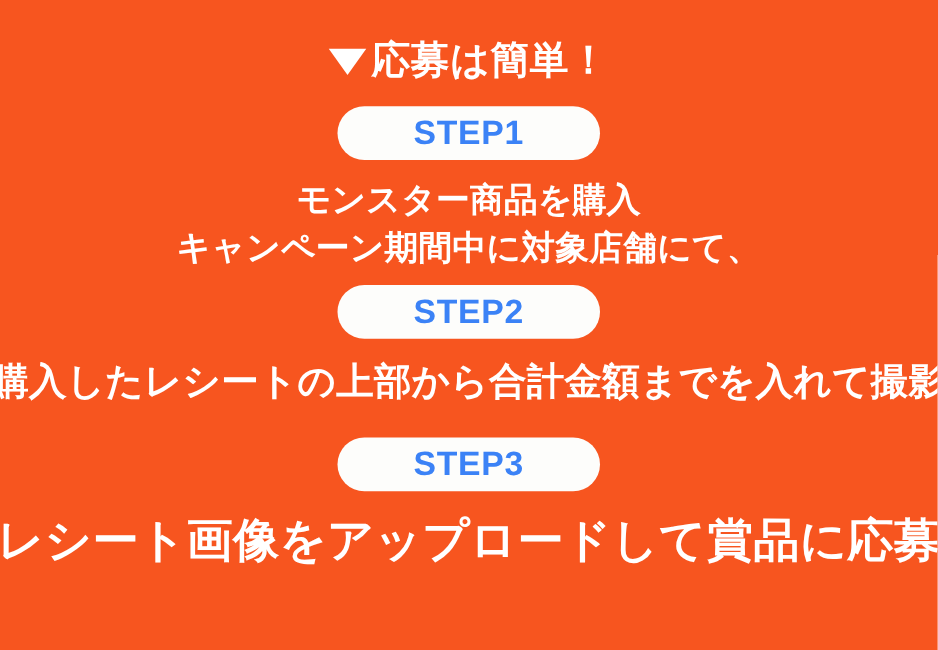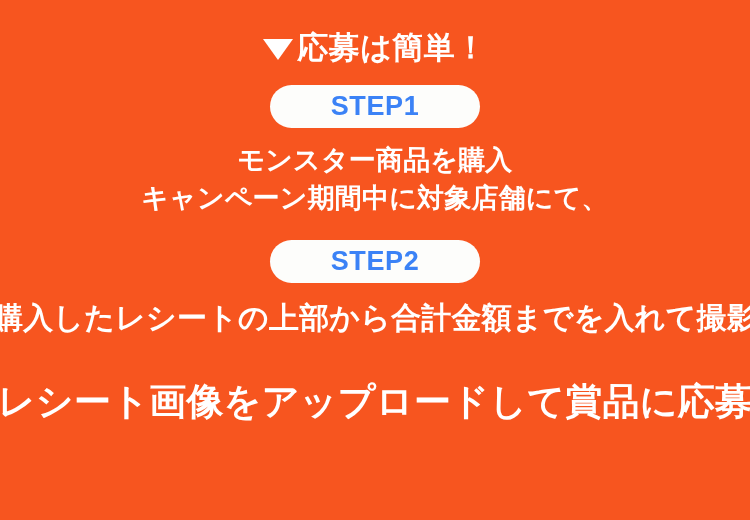--- a/index.html
+++ b/index.html
@@ -78,21 +78,21 @@
     font-weight: bold;
     text-align: center;
     line-height: 1.42;
     white-space: nowrap;
   }
 
   
   #step-1 { margin-top: 22px; }
   #step-1 .step-desc { margin-top: 13px; font-size: 27px; letter-spacing: 0.2px; }
 
-  #step-2 { margin-top: 22px; }
+  #step-2 { margin-top: 10px; }
   #step-2 .step-desc { margin-top: 14px; font-size: 30px; letter-spacing: 0.2px; }
 
   #step-3 { margin-top: 23px; }
   #step-3 .step-desc { margin-top: 14px; font-size: 37px; letter-spacing: 0.2px; }
 </style>
 </head>
 <body>
 
 <div id="poster">
 
@@ -114,18 +114,21 @@
   <div class="step-block" id="step-2">
     <div class="step-badge">
       <span class="step-badge-label">STEP2</span>
     </div>
     <div class="step-desc">
       <div>購入したレシートの上部から合計金額までを入れて撮影</div>
     </div>
   </div>
 
   <div class="step-block" id="step-3">
+    <div class="step-badge">
+      <span class="step-badge-label">STEP3</span>
+    </div>
     <div class="step-desc">
       <div>レシート画像をアップロードして賞品に応募</div>
     </div>
   </div>
 
 </div>
 
 </body></html>

